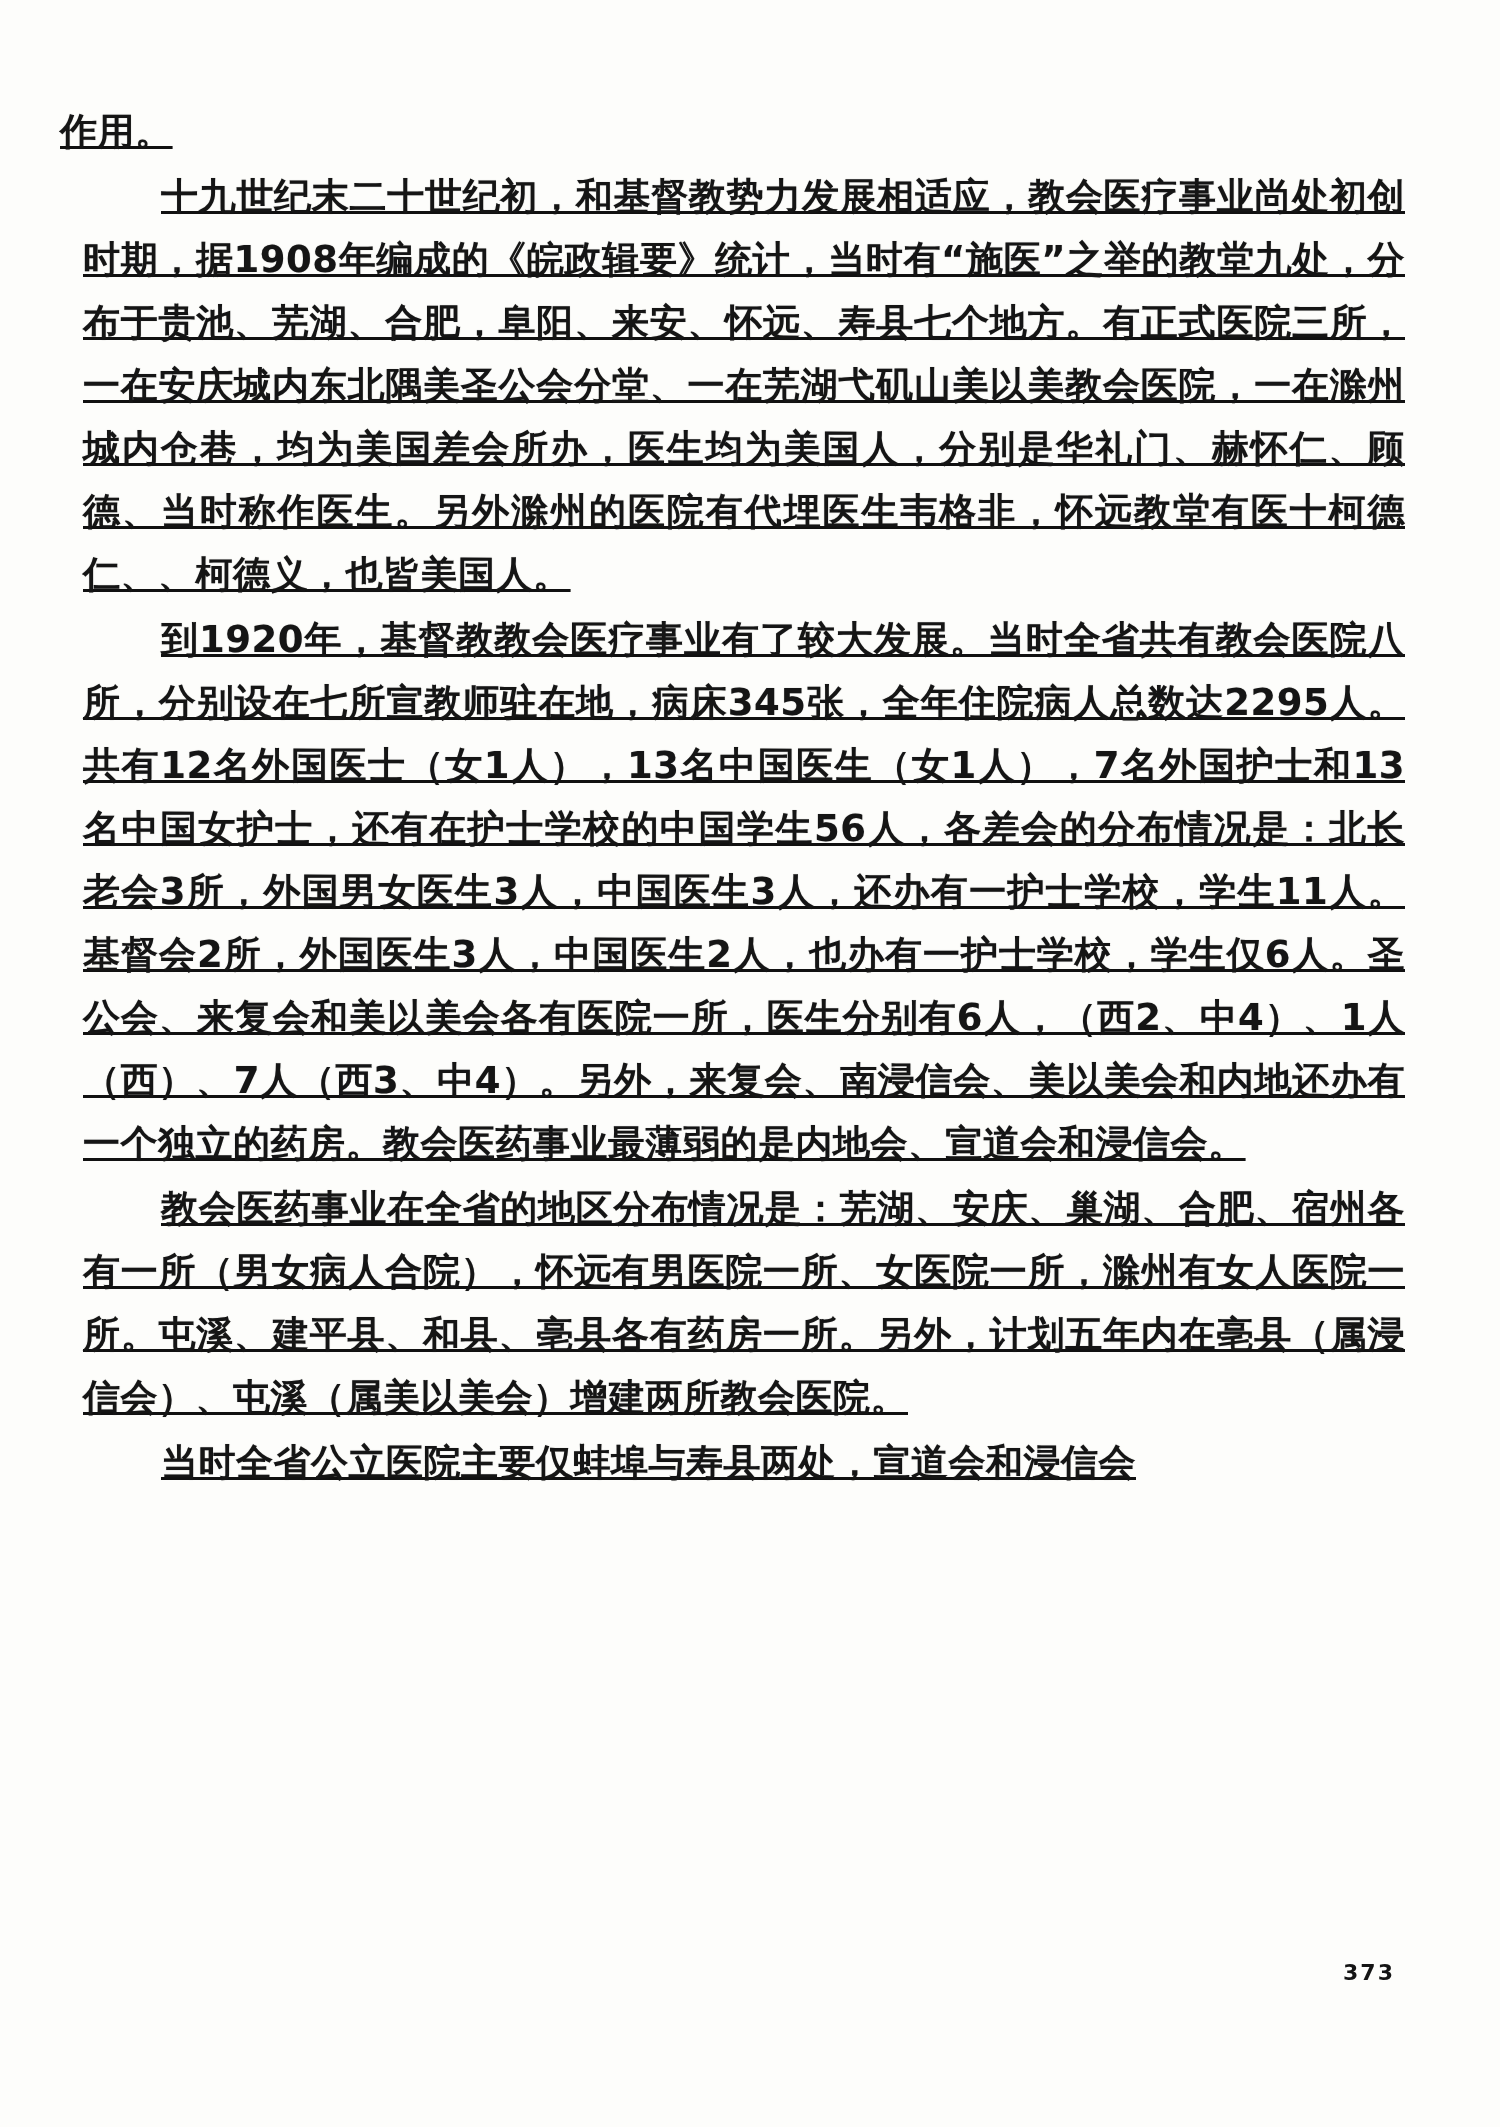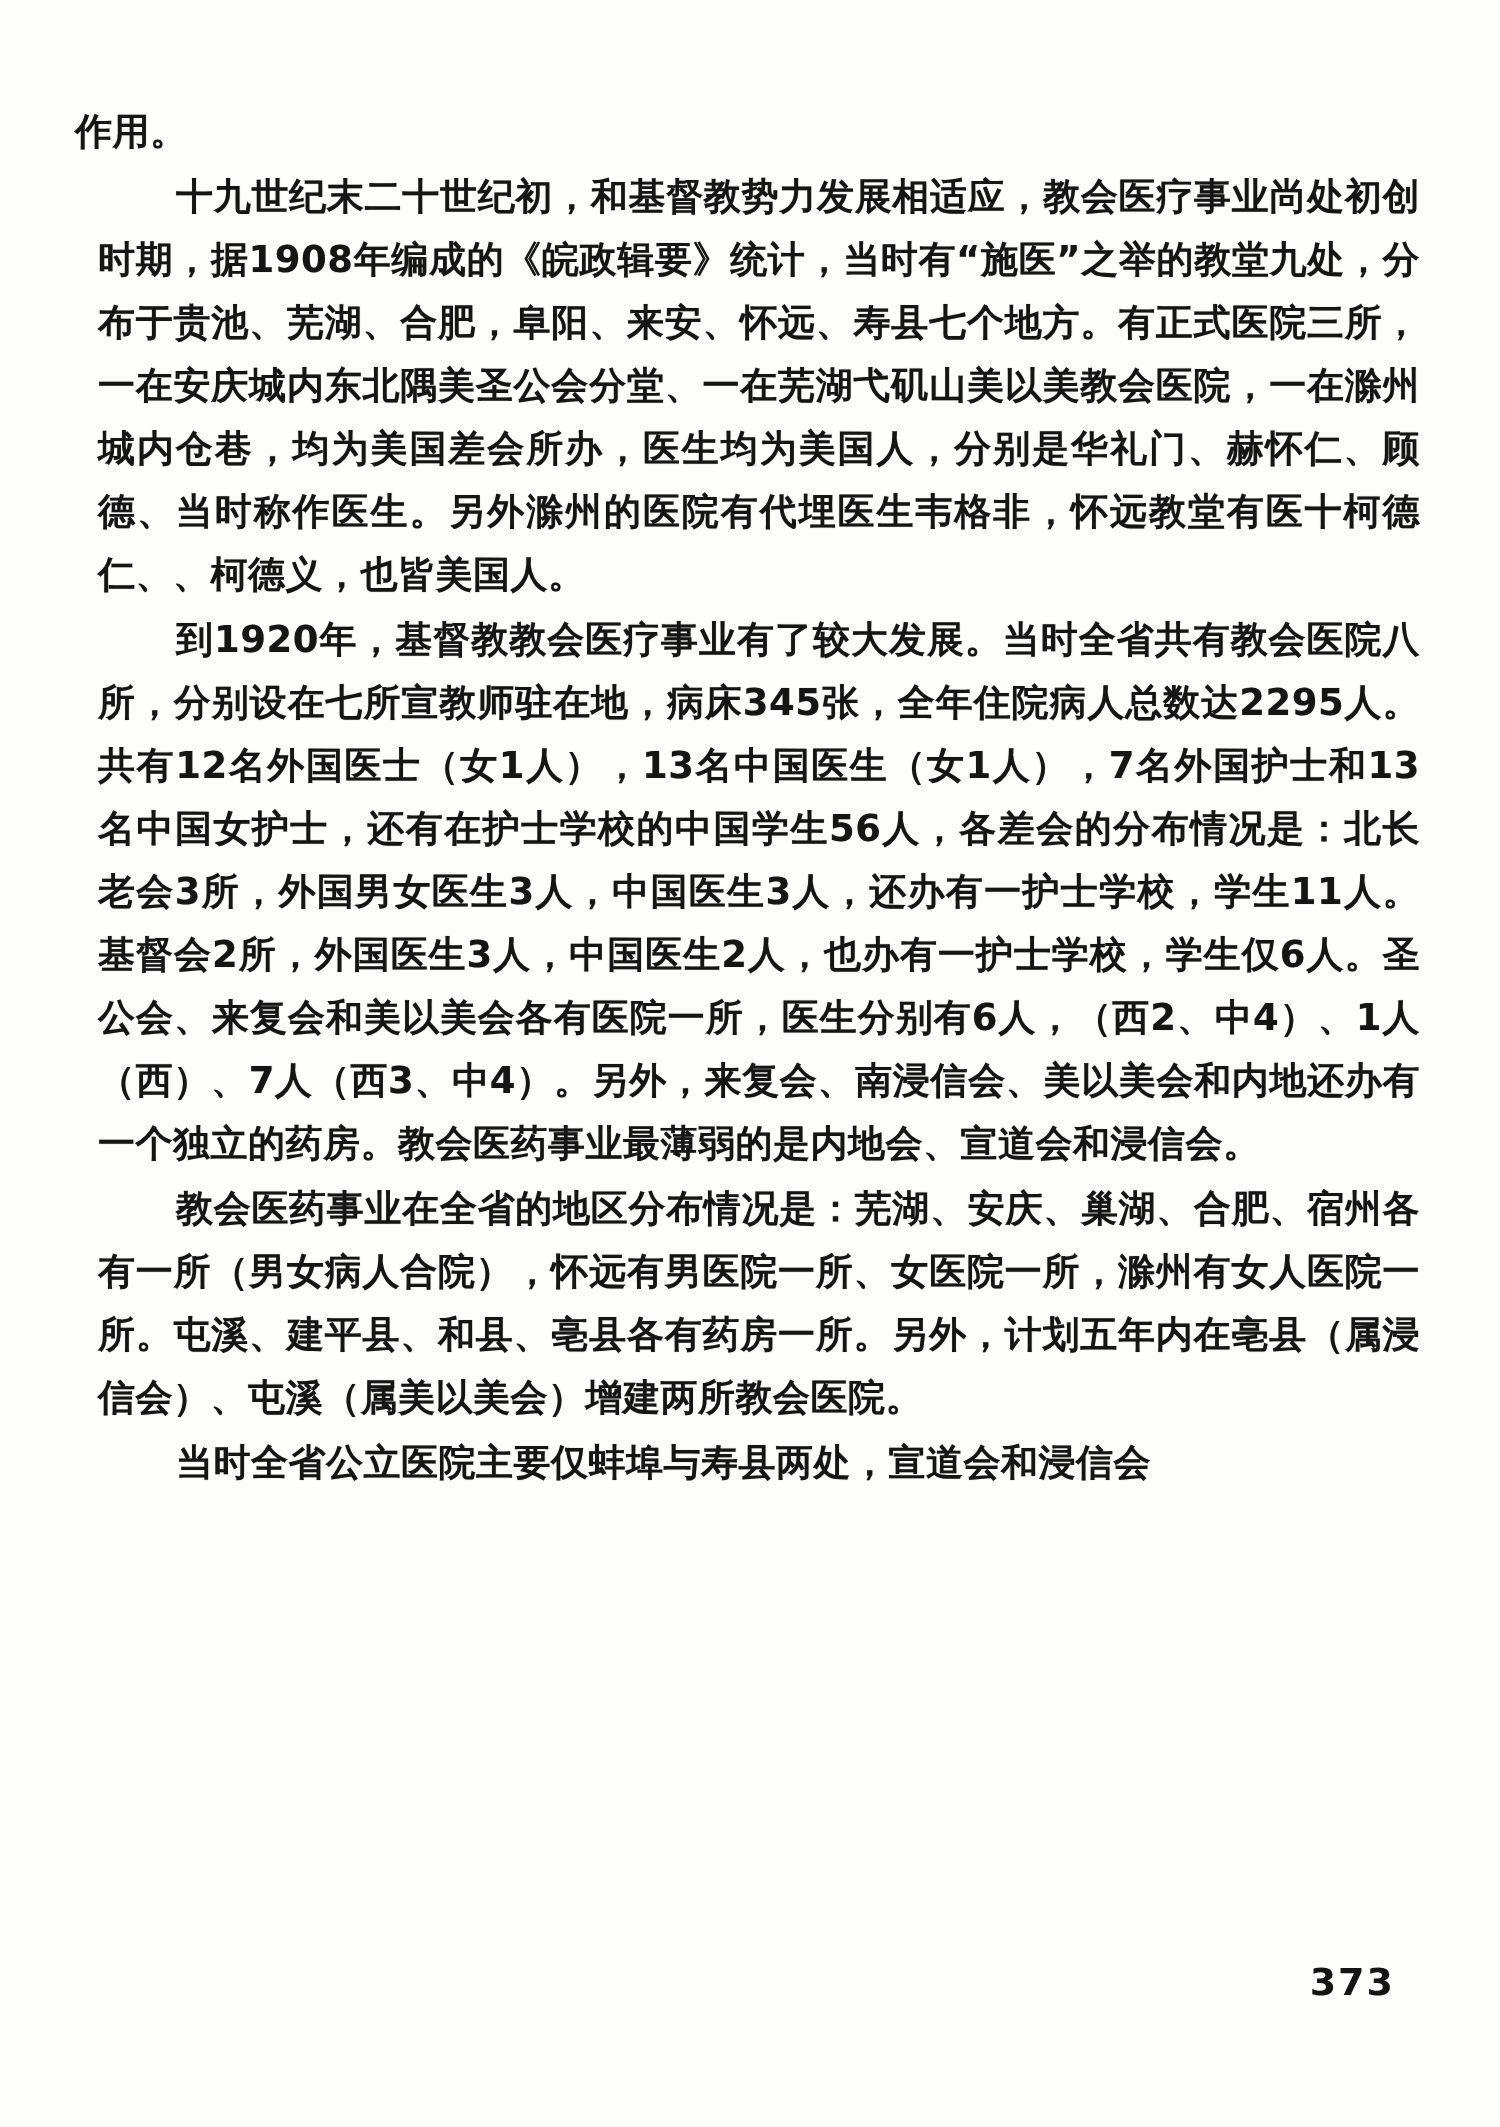--- a/index.html
+++ b/index.html
@@ -17,44 +17,45 @@
   }
   .page {
     position: absolute;
     left: 0; top: 0;
     width: 1500px;
     height: 2127px;
     background: #fdfdfb;
   }
   .text-block {
     position: absolute;
-    left: 75px;
+    left: 60px;
     top: 100px;
     width: 1345px;
+    text-decoration: underline;
   }
   p.para {
     margin: 0 0 2px 0;
     font-size: 37px;
     line-height: 63px;
     letter-spacing: 0.5px;
     text-align: justify;
     text-justify: inter-character;
     font-weight: 600;
     color: #151515;
     text-shadow: 0 0 1px rgba(0,0,0,0.35);
   }
   p.indent {
     text-indent: 78px;
     margin-left: 23px;
   }
   .page-number {
     position: absolute;
     right: 105px;
     top: 1960px;
-    font-size: 38px;
+    font-size: 22px;
     font-weight: 700;
     letter-spacing: 2px;
     color: #141414;
     font-family: "DejaVu Sans", sans-serif;
   }
 </style>
 </head>
 <body>
 
 <div class="page">

